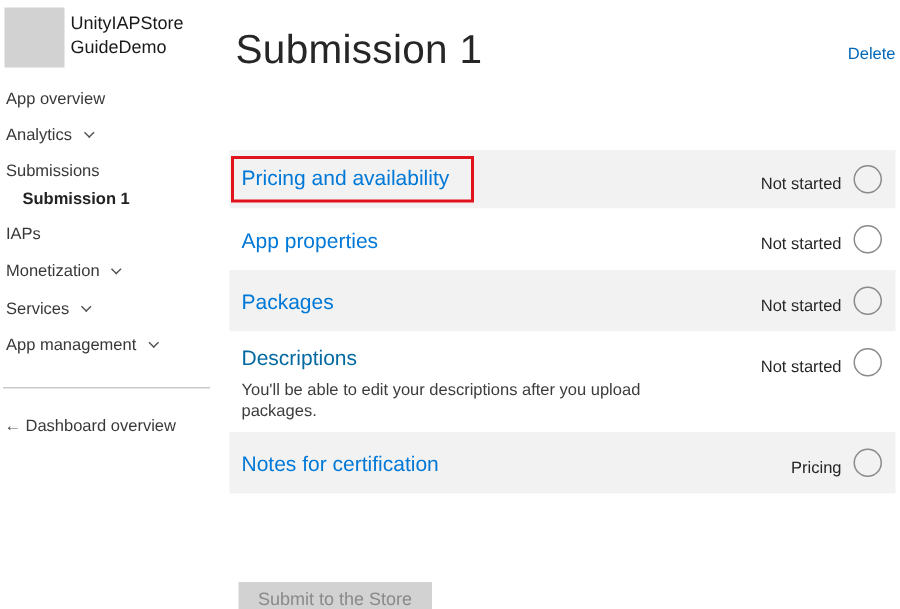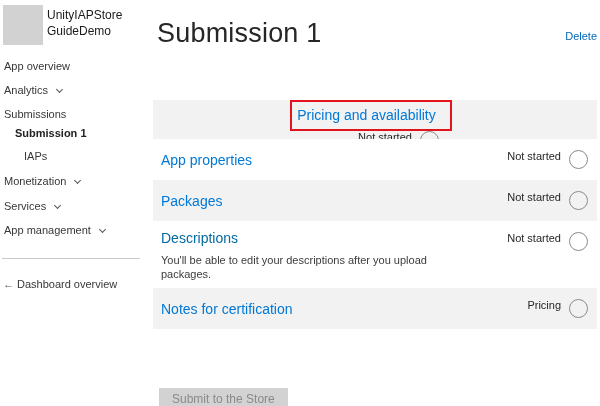--- a/index.html
+++ b/index.html
@@ -28,28 +28,28 @@
   .page-title { position:absolute; left:157px; top:18px; font-size:27px; font-weight:300;
     color:#262626; letter-spacing:.2px; }
   .delete-link { position:absolute; right:3px; top:30px; font-size:11px; color:#0067b8;
     cursor:pointer; text-decoration:none; }
 
   
   .rows { position:absolute; left:153px; top:100px; width:444px; }
   .row { position:relative; display:flex; align-items:center; justify-content:space-between;
     padding:0 9px 0 8px; background:#fff; }
   .row.shade { background:#f2f2f2; }
-  .row.h1 { height:39px;flex-direction:column; } .row.h2 { height:41px; } .row.h3 { height:41px; }
+  .row.h1 { height:39px; } .row.h2 { height:41px; } .row.h3 { height:41px; }
   .row.h5 { height:41px; }
   .row.tall { height:67px; align-items:flex-start; padding-top:9px; }
   .row-link { font-size:14px; color:#0078d7; text-decoration:none; cursor:pointer; }
   .row-title { font-size:14px; color:#0369a1; }
   .hl-box { display:inline-block; border:2px solid #e1141e; padding:4px 14px 5px 5px;
     margin-left:-7px; line-height:1.15; }
-  .status-group { display:flex; align-items:flex-start; gap:8px; flex:none;margin-left:48px; }
+  .status-group { display:flex; align-items:flex-end; gap:8px; flex:none;margin-left:48px; }
   .row.tall .status-group { margin-top:2px; }
   .status-text { font-size:11px; color:#262626; white-space:nowrap; }
   .status-circle { width:19px; height:19px; border:1px solid #8a8a8a; border-radius:50%;
     background:transparent; flex:none; }
   .row-note { font-size:11px; line-height:14px; color:#3c3c3c; margin-top:7px;
     max-width:300px; }
 
   
   .submit-btn { position:absolute; left:159px; top:388px; height:21px; padding:0 13px;
     background:#d2d2d2; border:none; color:#8a8a8a; font-size:12px;
@@ -73,21 +73,21 @@
     <div class="nav-item" style="top:84px;">
       <span>Analytics</span>
       <span class="chev"></span>
     </div>
     <div class="nav-item" style="top:108px;">
       <span>Submissions</span>
     </div>
     <div class="nav-item child" style="top:127px;">
       <span>Submission 1</span>
     </div>
-    <div class="nav-item" style="top:150px;margin-left:20px;">
+    <div class="nav-item" style="top:150px;">
       <span>IAPs</span>
     </div>
     <div class="nav-item" style="top:175px;">
       <span>Monetization</span>
       <span class="chev"></span>
     </div>
     <div class="nav-item" style="top:200px;">
       <span>Services</span>
       <span class="chev"></span>
     </div>

